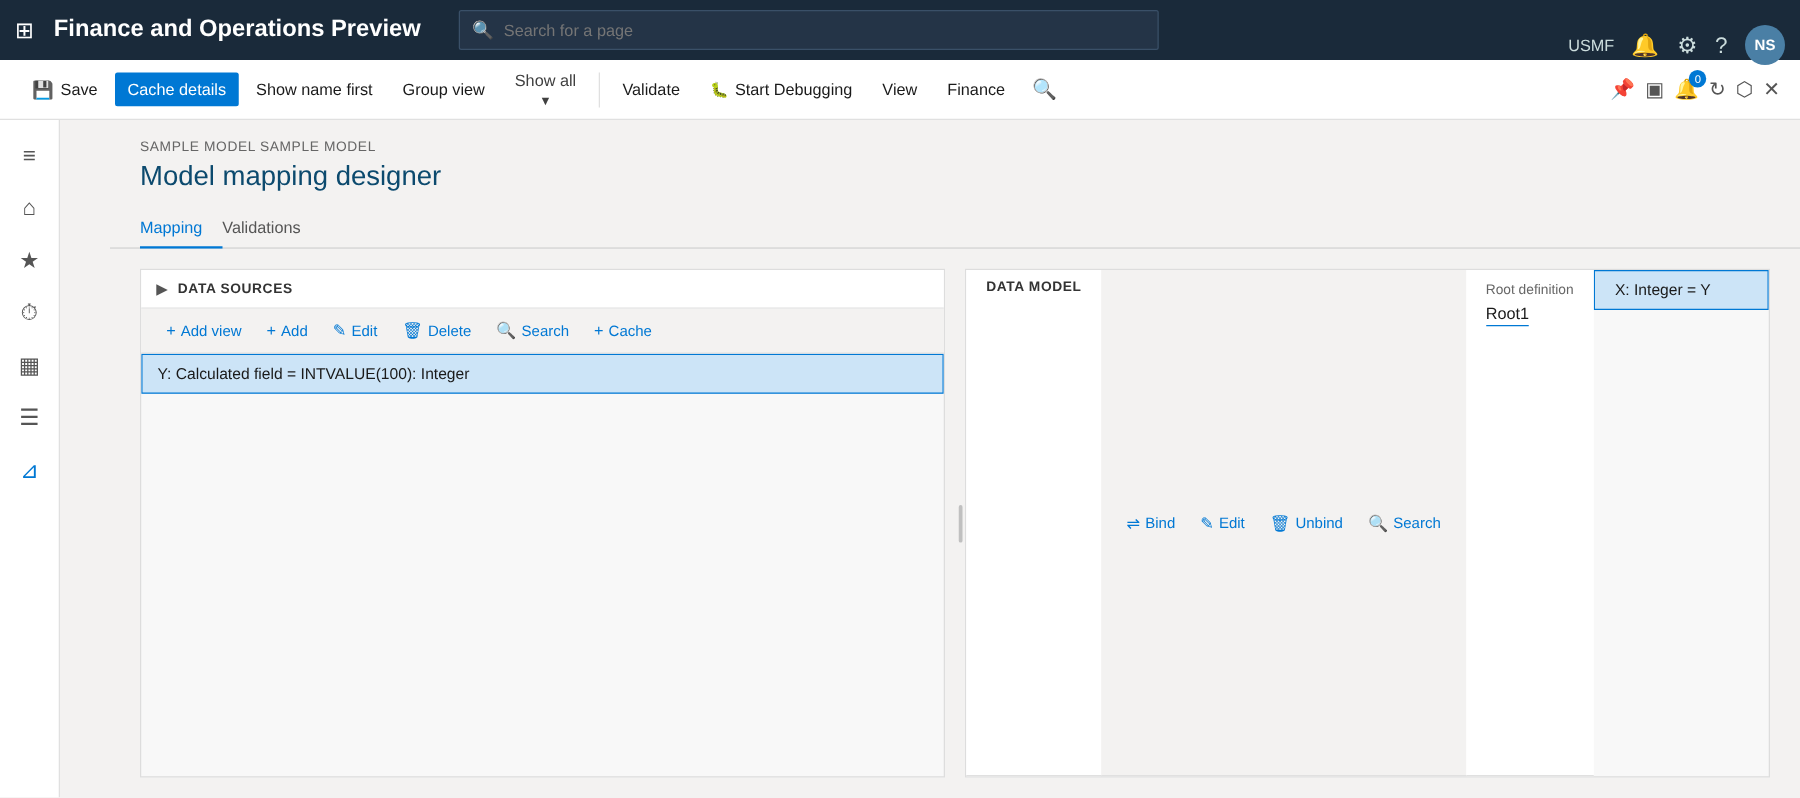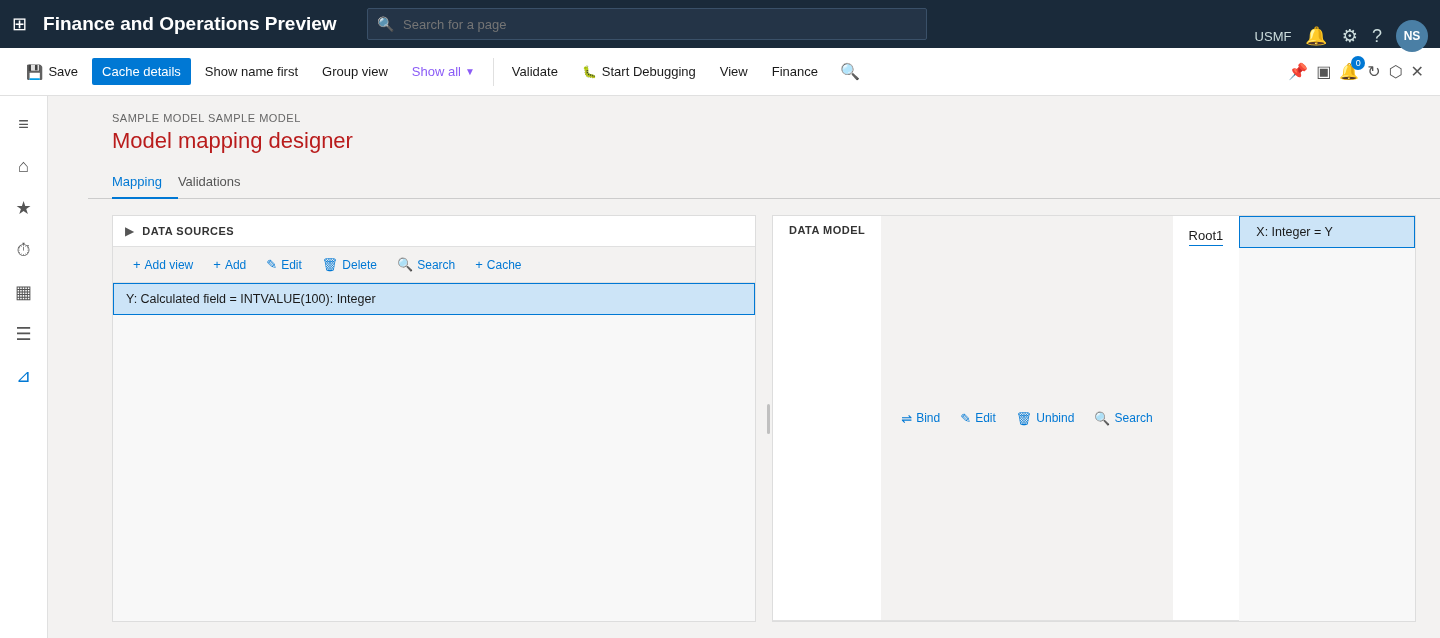--- a/index.html
+++ b/index.html
@@ -82,21 +82,22 @@
     }
     .toolbar-btn .btn-icon { font-size: 14px; }
     .toolbar-divider { width: 1px; height: 28px; background: #e0e0e0; margin: 0 4px; }
     .show-all-btn {
       display: flex; align-items: center; gap: 4px;
       padding: 6px 10px;
       font-size: 13px;
       cursor: pointer;
       border: none;
       background: transparent;
-      color: #8b5cf6;
+      color: #404040;
+      flex-direction: column;
     }
     .toolbar-search-icon {
       color: #555; font-size: 16px; cursor: pointer; margin-left: 8px;
     }
     .toolbar-right {
       margin-left: auto;
       display: flex; align-items: center; gap: 8px;
     }
     .toolbar-right-icon { font-size: 16px; color: #555; cursor: pointer; }
     .notif-badge {
@@ -150,21 +151,21 @@
     .breadcrumb {
       font-size: 11px;
       color: #666;
       text-transform: uppercase;
       letter-spacing: 0.5px;
       margin-bottom: 4px;
     }
     .page-title {
       font-size: 22px;
       font-weight: 300;
-      color: #b91c1c;
+      color: #0c4a6e;
       margin-bottom: 12px;
     }
 
     
     .tabs {
       display: flex;
       gap: 0;
       border-bottom: 1px solid #ccc;
       padding: 0 24px;
       background: #f3f2f1;
@@ -491,20 +492,21 @@
           <button class="panel-btn">
             <span class="icon">🗑</span>
             <span>Unbind</span>
           </button>
           <button class="panel-btn">
             <span class="icon">🔍</span>
             <span>Search</span>
           </button>
         </div>
         <div class="dm-root-section">
+          <div class="dm-root-label">Root definition</div>
           <div class="dm-root-value">Root1</div>
         </div>
         <div class="dm-content">
           <div class="dm-row selected">
             <span>X: Integer = Y</span>
           </div>
         </div>
       </div>
 
     </div>

